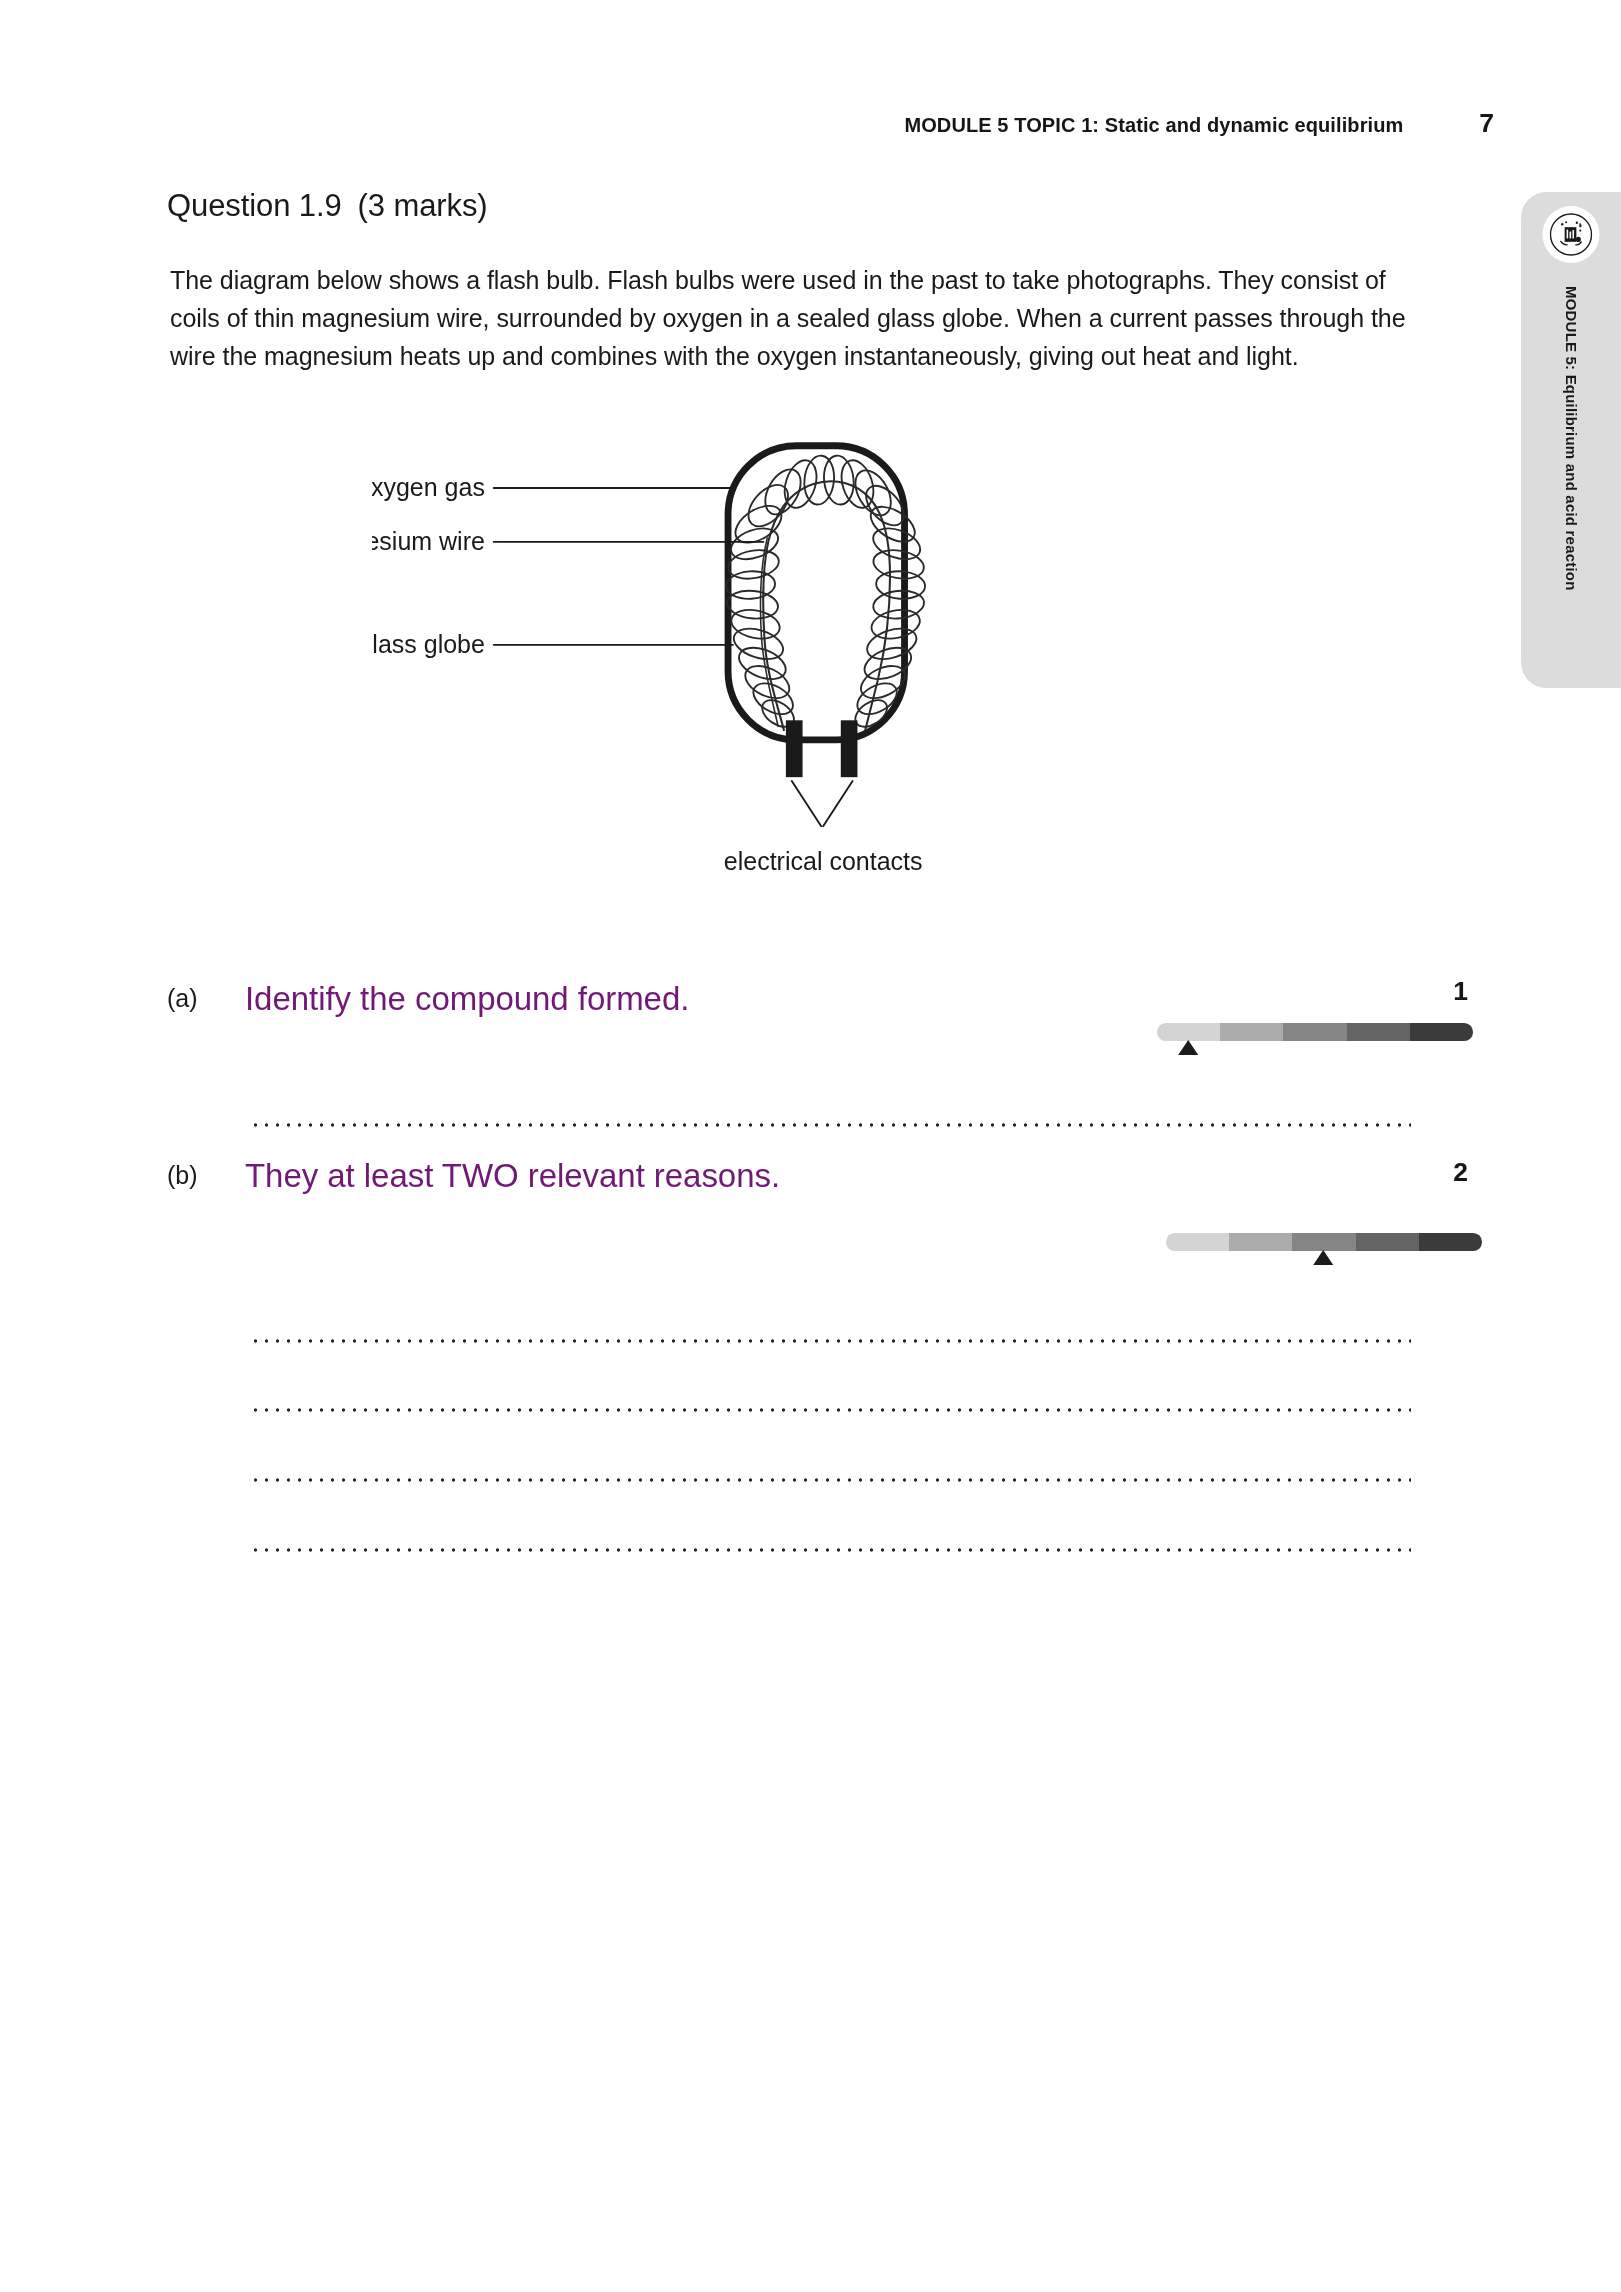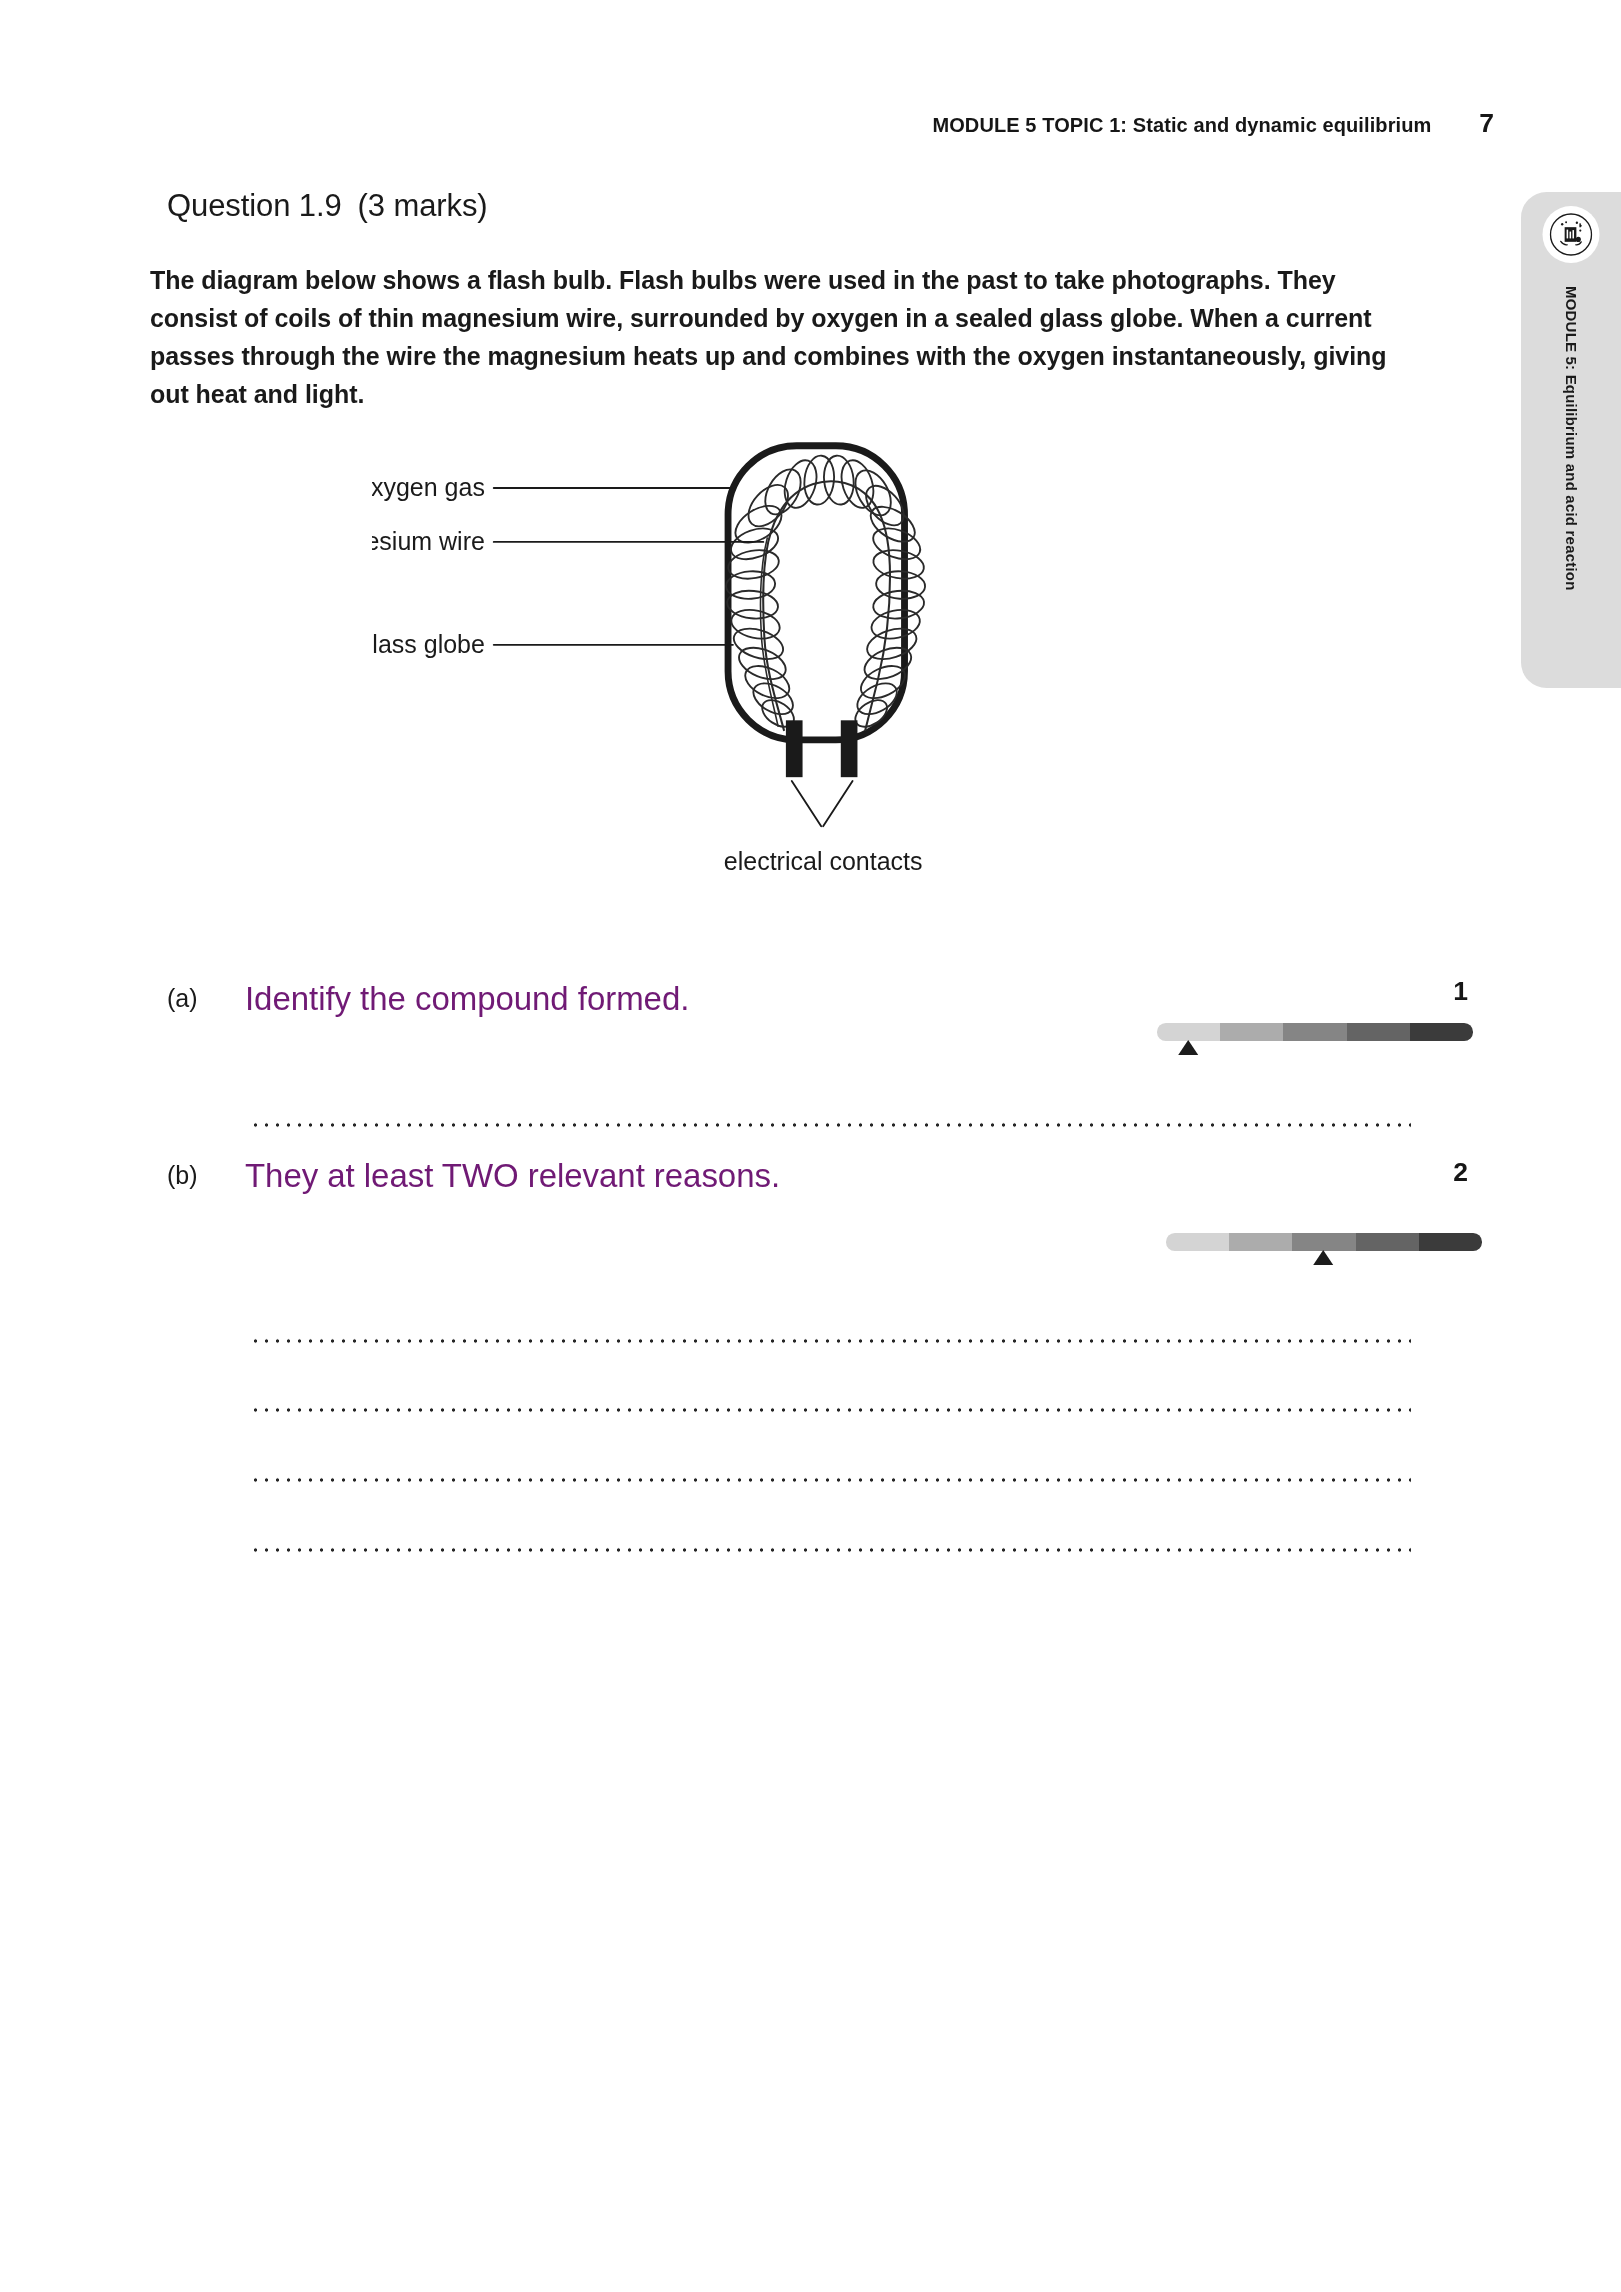--- a/index.html
+++ b/index.html
@@ -25,20 +25,21 @@
 
   
   .header {
     position: absolute;
     top: 108px;
     left: 167px;
     right: 127px;
     display: flex;
     align-items: baseline;
     justify-content: flex-end;
+    gap: 28px;
   }
   .header-title {
     font-size: 20px;
     font-weight: bold;
     letter-spacing: 0.1px;
     color: #161616;
     white-space: nowrap;
   }
   .header-pageno {
     font-size: 26.5px;
@@ -104,27 +105,26 @@
     color: #1a1a1a;
     display: flex;
     align-items: baseline;
   }
   .q-heading .q-marks { margin-left: 16px; }
 
   
   .stem {
     position: absolute;
     top: 261px;
-    left: 150px;
+    left: 170px;
     width: 1264px;
     font-size: 25px;
     line-height: 38px;
     color: #1a1a1a;
     letter-spacing: -0.05px;
-    font-weight: bold;
   }
 
   
   .diagram {
     position: absolute;
     top: 436px;
     left: 372px;
     width: 667px;
     height: 500px;
   }

